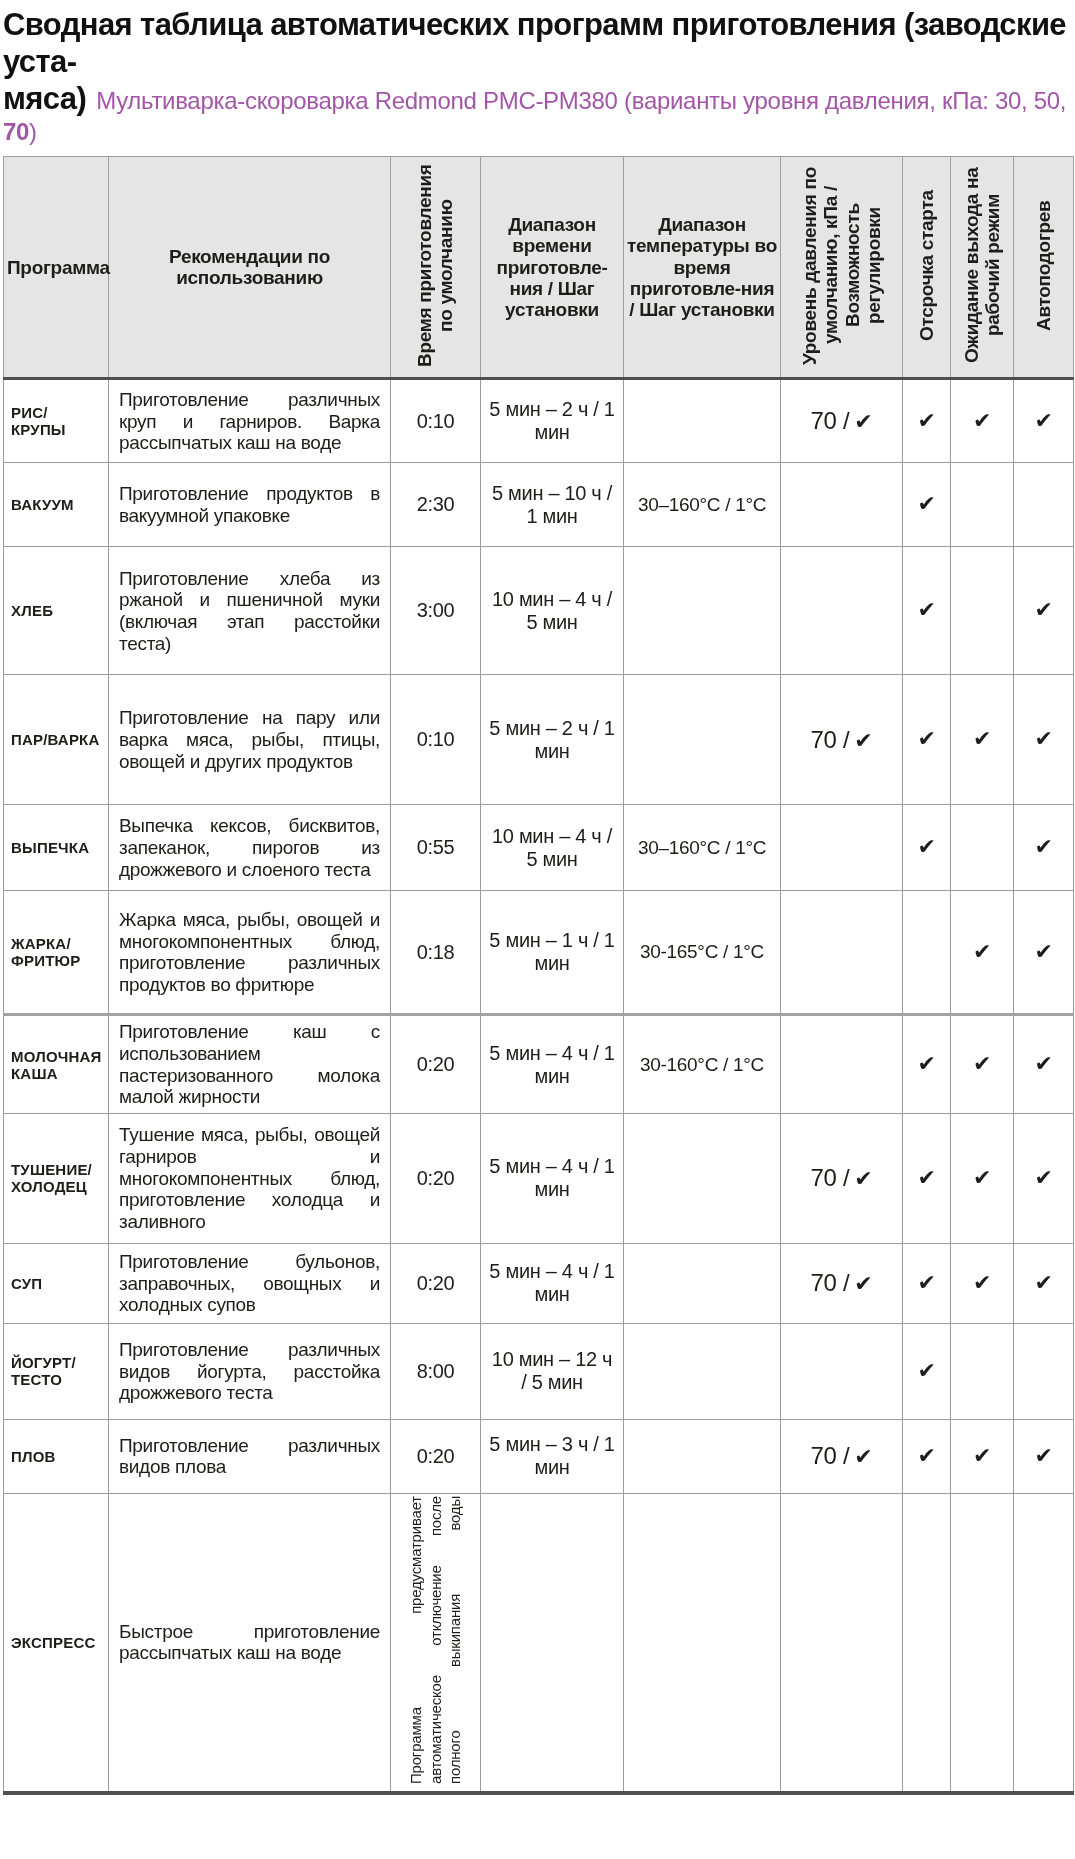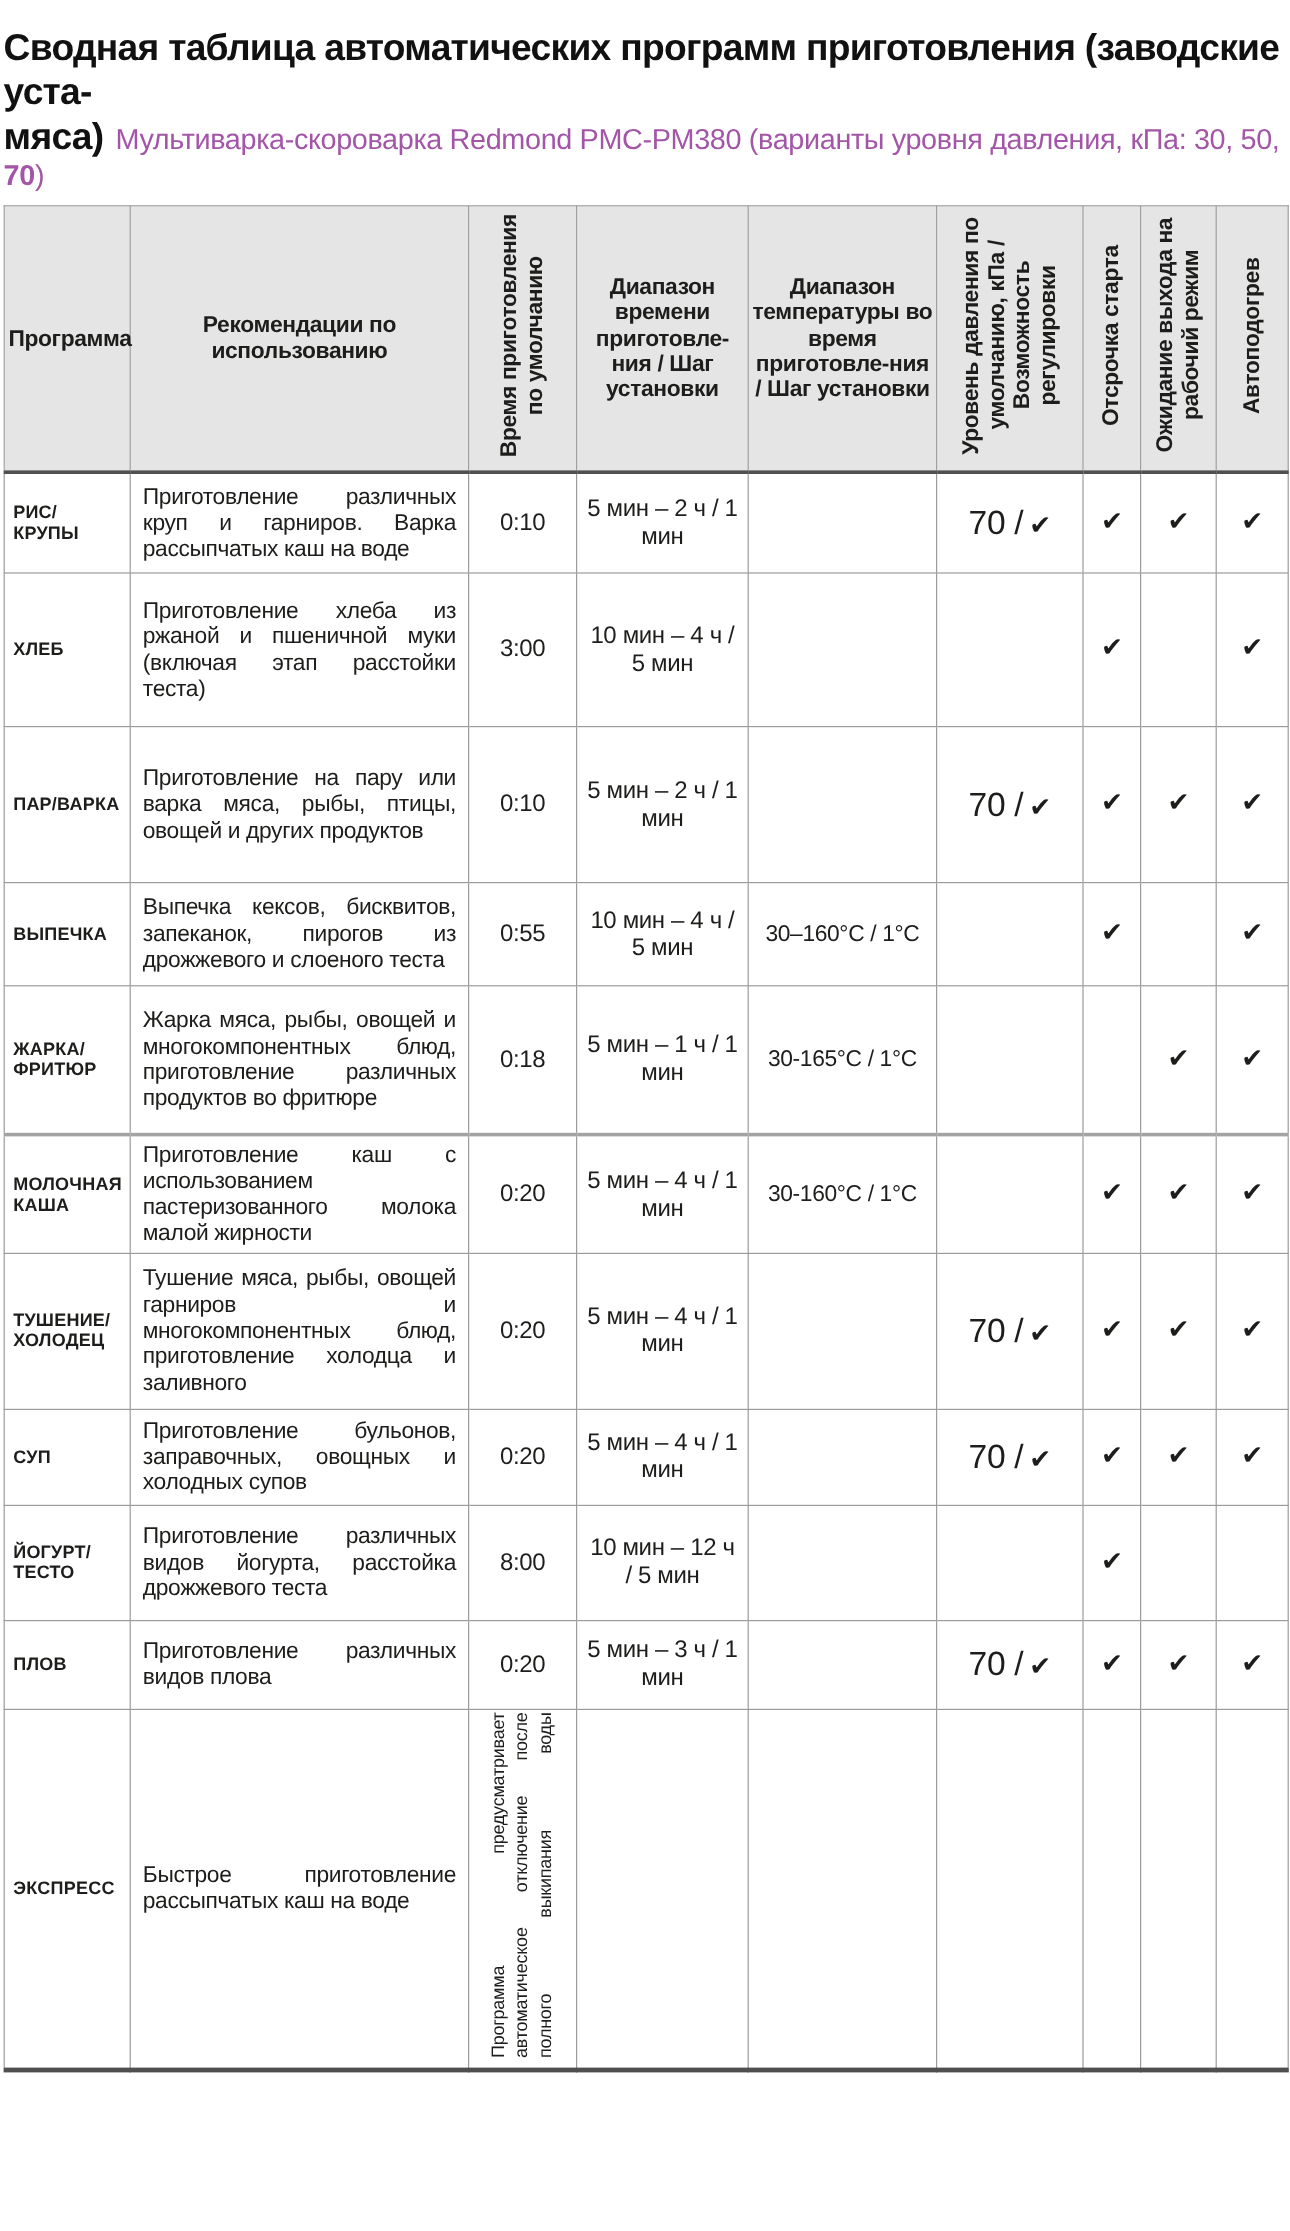--- a/index.html
+++ b/index.html
@@ -4,21 +4,21 @@
 <style>
   html,body{margin:0;padding:0;background:#ffffff;}
   body{
     width:1075px;
     font-family:"Liberation Sans","DejaVu Sans",sans-serif;
     color:#1d1d1b;
   }
   .page{padding:6px 2px 4px 3px;}
 
   
-  .titleblock{margin:15px 0 10px 0;line-height:1.2;}
+  .titleblock{margin:0 0 10px 0;line-height:1.2;}
   .title-main{
     font-size:31px;font-weight:700;letter-spacing:-0.6px;color:#111;
   }
   .subtitle{
     font-size:24px;color:#a355a7;letter-spacing:-0.3px;margin-left:10px;
   }
   .subtitle b{font-weight:700;}
 
   
   table{
@@ -52,21 +52,21 @@
   .desc{
     text-align:justify;line-height:1.14;letter-spacing:-0.3px;padding:5px 10px;
   }
   .ctr{text-align:center;font-size:20px;letter-spacing:-0.3px;}
   .tempcell{font-size:19px;}
 
   .chk{
     font-family:"DejaVu Sans",sans-serif;
     font-size:22px;line-height:1;
   }
-  .pnum{font-size:28px;margin-right:5px;}
+  .pnum{font-size:24px;margin-right:5px;}
 
   
   .vert{
     display:inline-block;
     writing-mode:vertical-rl;
     transform:rotate(180deg);
     white-space:normal;
   }
   th .vert{height:205px;line-height:1.12;}
   .note-vert{
@@ -118,20 +118,31 @@
         <td class="desc">Приготовление различных круп и гарниров. Варка рассыпчатых каш на воде</td>
         <td class="ctr">0:10</td>
         <td class="ctr">5 мин – 2 ч / 1 мин</td>
         <td class="ctr tempcell"></td>
         <td class="ctr"><span class="pnum">70 /</span><span class="chk">✔</span></td>
         <td class="ctr"><span class="chk">✔</span></td>
         <td class="ctr"><span class="chk">✔</span></td>
         <td class="ctr"><span class="chk">✔</span></td>
       </tr>
 
+      <tr style="height:84px">
+        <td class="prog">ВАКУУМ</td>
+        <td class="desc">Приготовление продуктов в вакуумной упаковке</td>
+        <td class="ctr">2:30</td>
+        <td class="ctr">5 мин – 10 ч / 1 мин</td>
+        <td class="ctr tempcell">30–160°C / 1°C</td>
+        <td class="ctr"><span class="pnum"></span><span class="chk"></span></td>
+        <td class="ctr"><span class="chk">✔</span></td>
+        <td class="ctr"><span class="chk"></span></td>
+        <td class="ctr"><span class="chk"></span></td>
+      </tr>
 
       <tr style="height:128px">
         <td class="prog">ХЛЕБ</td>
         <td class="desc">Приготовление хлеба из ржаной и пшеничной муки (включая этап расстойки теста)</td>
         <td class="ctr">3:00</td>
         <td class="ctr">10 мин – 4 ч / 5 мин</td>
         <td class="ctr tempcell"></td>
         <td class="ctr"><span class="pnum"></span><span class="chk"></span></td>
         <td class="ctr"><span class="chk">✔</span></td>
         <td class="ctr"><span class="chk"></span></td>

